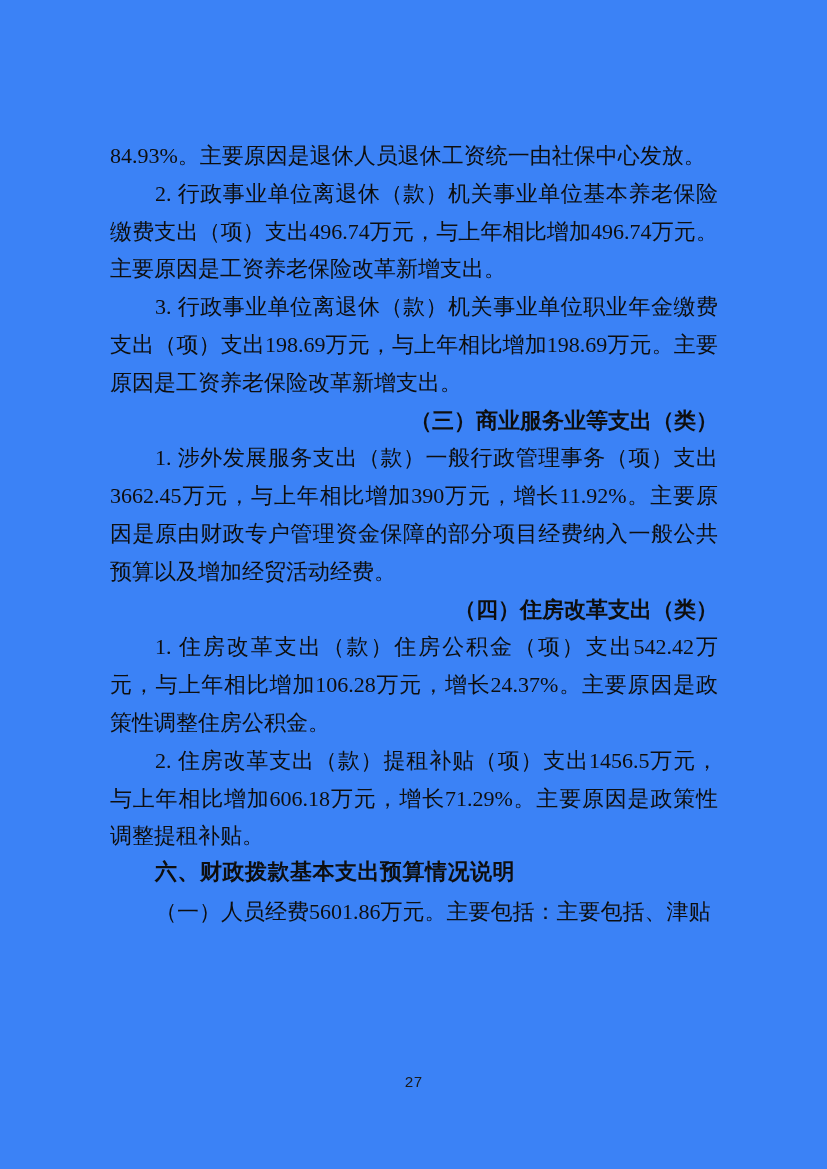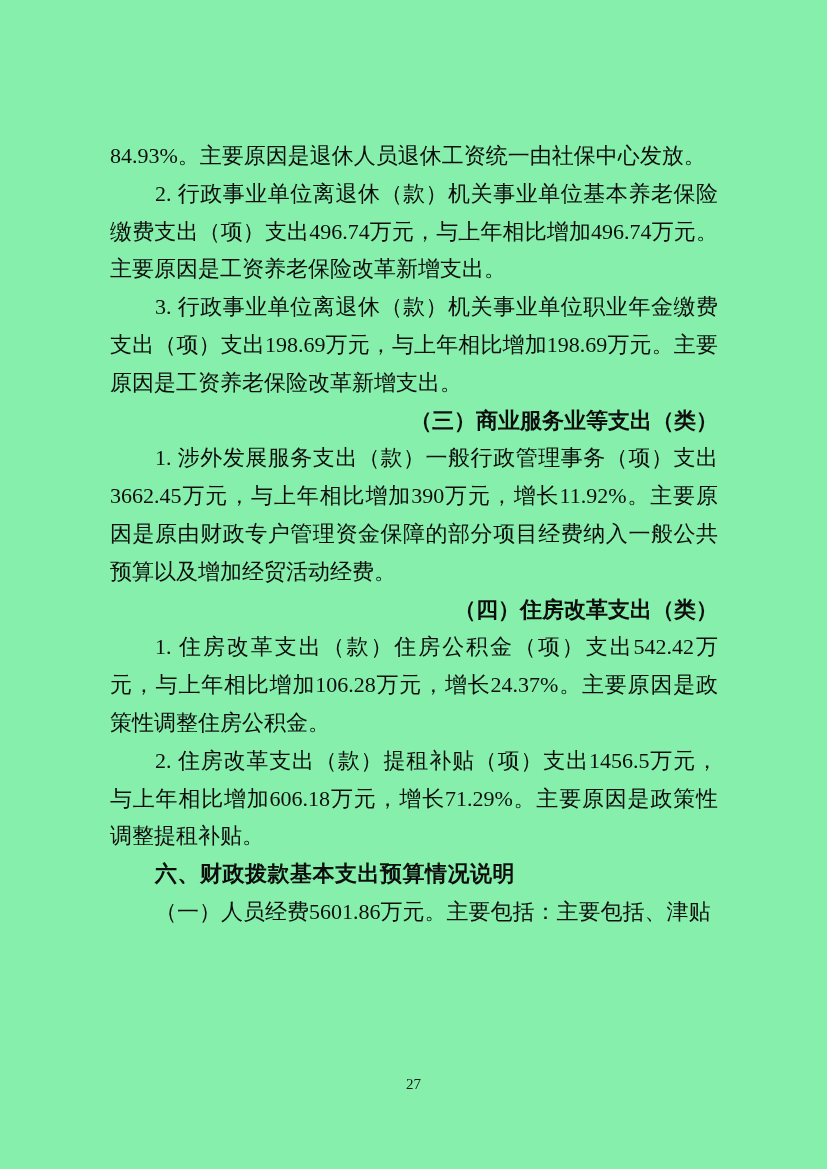--- a/index.html
+++ b/index.html
@@ -4,21 +4,21 @@
 <style>
   html, body {
     margin: 0;
     padding: 0;
     background: #ffffff;
   }
   .page {
     position: relative;
     width: 827px;
     height: 1169px;
-    background: #86efac;
+    background: #3b82f6;
     overflow: hidden;
     font-family: "Liberation Serif", "DejaVu Serif", serif;
     color: #0e0e0e;
   }
   .content {
     position: absolute;
     left: 110px;
     top: 137px;
     width: 608px;
     font-size: 22px;
@@ -31,34 +31,35 @@
     text-indent: 2.05em;
   }
   .para.continuation {
     text-indent: 0;
   }
   .para.subheading {
     font-weight: bold;
     text-align: right;
   }
   .para.section-heading {
-    font-family: Liberation Serif, serif;
+    font-family: Liberation Mono, monospace;
     font-weight: bold;
     text-align: left;
     letter-spacing: 0.5px;
   }
   .page-footer {
     position: absolute;
     left: 0;
     top: 1074px;
     width: 827px;
     text-align: center;
     font-size: 15px;
     line-height: 20px;
     color: #1a1a1a;
+    font-family: Liberation Mono, monospace;
   }
 </style>
 </head>
 <body>
 
 <div class="page">
   <div class="content">
     <p class="para continuation">84.93%。主要原因是退休人员退休工资统一由社保中心发放。</p>
     <p class="para">2. 行政事业单位离退休（款）机关事业单位基本养老保险缴费支出（项）支出496.74万元，与上年相比增加496.74万元。主要原因是工资养老保险改革新增支出。</p>
     <p class="para">3. 行政事业单位离退休（款）机关事业单位职业年金缴费支出（项）支出198.69万元，与上年相比增加198.69万元。主要原因是工资养老保险改革新增支出。</p>

